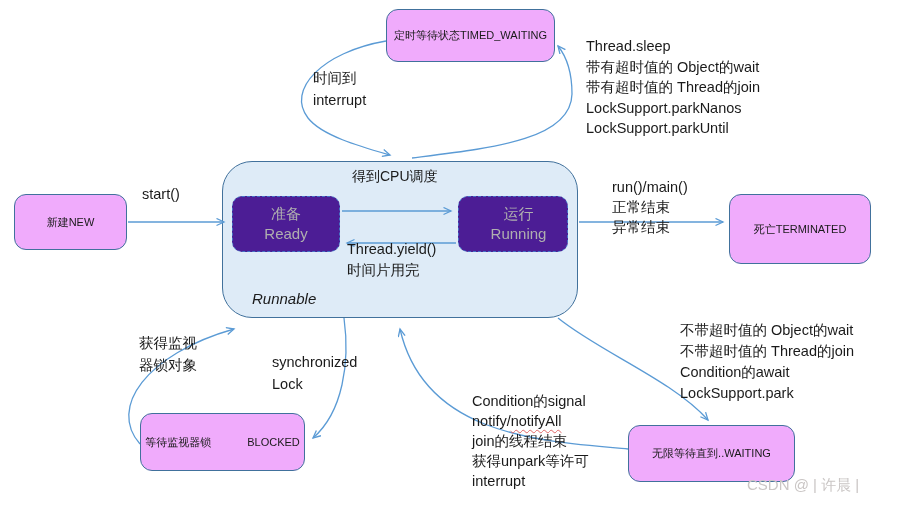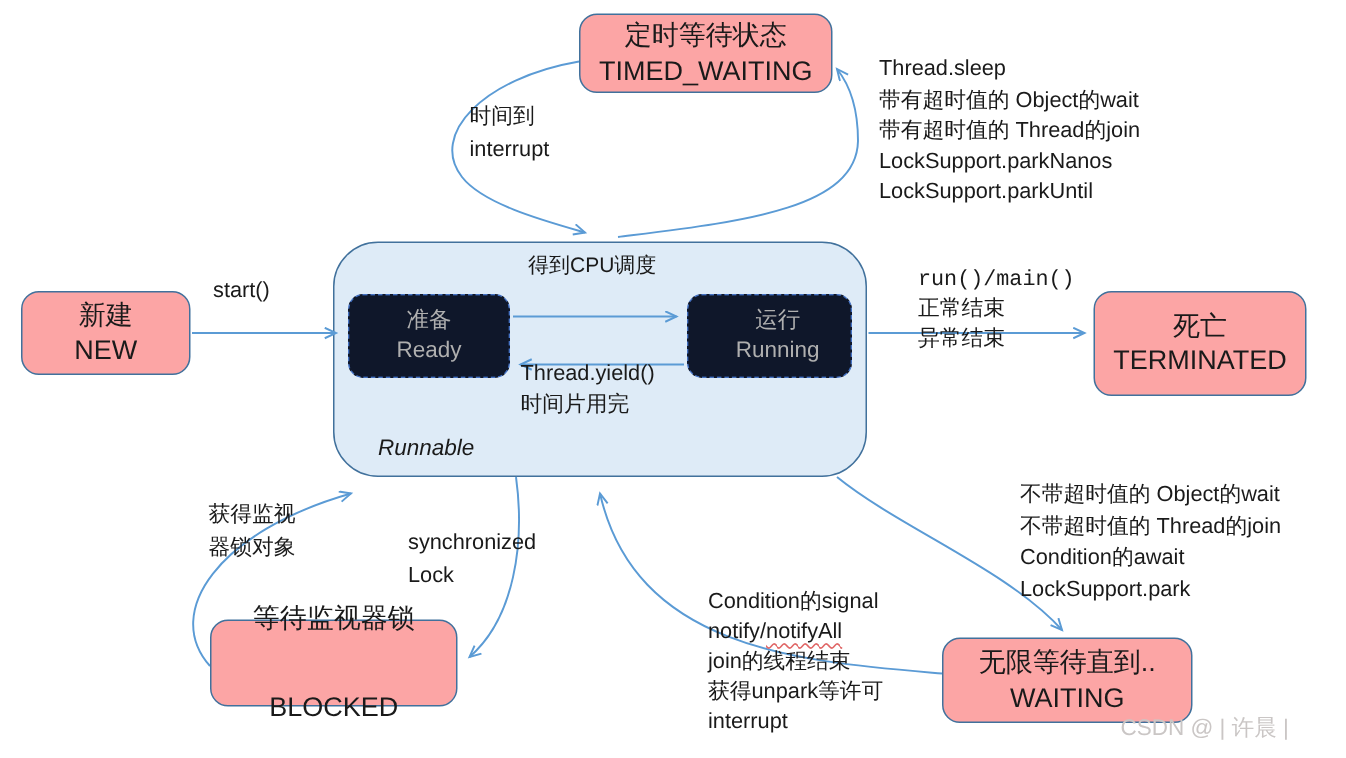--- a/index.html
+++ b/index.html
@@ -2,31 +2,31 @@
 <html><head>
 <meta charset="utf-8">
 <style>
   html,body{margin:0;padding:0;background:#fff;}
   #stage{
     position:relative;width:897px;height:505px;background:#ffffff;overflow:hidden;
     font-family:"Liberation Sans","DejaVu Sans",sans-serif;color:#1a1a1a;
   }
   .box{
     position:absolute;box-sizing:border-box;
-    background:#fca5a5;border:1.6px solid #41719C;border-radius:12px;
-    display:flex;flex-direction:column;align-items:center;justify-content:center;
-    font-size:18px;line-height:1.3;text-align:center;z-index:3;
+    background:#f0abfc;border:1.6px solid #41719C;border-radius:12px;
+    display:flex;flex-direction:row;align-items:center;justify-content:center;
+    font-size:11px;line-height:1.3;text-align:center;z-index:3;
   }
   .container-box{
     position:absolute;box-sizing:border-box;
     background:#DEEBF7;border:1.6px solid #41719C;border-radius:30px;z-index:1;
   }
   .inner-box{
     position:absolute;box-sizing:border-box;
-    background:#0f172a;border:1.6px dashed #4472C4;border-radius:10px;
+    background:#4c1d95;border:1.6px dashed #4472C4;border-radius:10px;
     display:flex;flex-direction:column;align-items:center;justify-content:center;
     font-size:15px;line-height:1.35;color:#AFAFAF;z-index:3;
   }
   .lbl{position:absolute;font-size:14.5px;line-height:21px;white-space:nowrap;z-index:4;}
   .lbl .ln{display:block;}
   svg.overlay{position:absolute;left:0;top:0;z-index:2;pointer-events:none;}
   .wavy{text-decoration:underline;text-decoration-style:wavy;text-decoration-color:#E06666;text-decoration-thickness:1px;text-underline-offset:3px;}
   .watermark{position:absolute;font-size:15px;color:#CAC6C5;z-index:5;white-space:nowrap;}
 </style>
 </head>
@@ -106,21 +106,21 @@
   </div>
 
   <div class="lbl" style="left:586px;top:36px;line-height:20.5px;">
     <span class="ln">Thread.sleep</span>
     <span class="ln">带有超时值的 Object的wait</span>
     <span class="ln">带有超时值的 Thread的join</span>
     <span class="ln">LockSupport.parkNanos</span>
     <span class="ln">LockSupport.parkUntil</span>
   </div>
 
-  <div class="lbl" style="left:612px;top:177px;line-height:20px;font-family:Liberation Mono, monospace;">
+  <div class="lbl" style="left:612px;top:177px;line-height:20px;">
     <span class="ln">run()/main()</span>
     <span class="ln">正常结束</span>
     <span class="ln">异常结束</span>
   </div>
 
   <div class="lbl" style="left:139px;top:332px;line-height:22px;">
     <span class="ln">获得监视</span>
     <span class="ln">器锁对象</span>
   </div>
 

